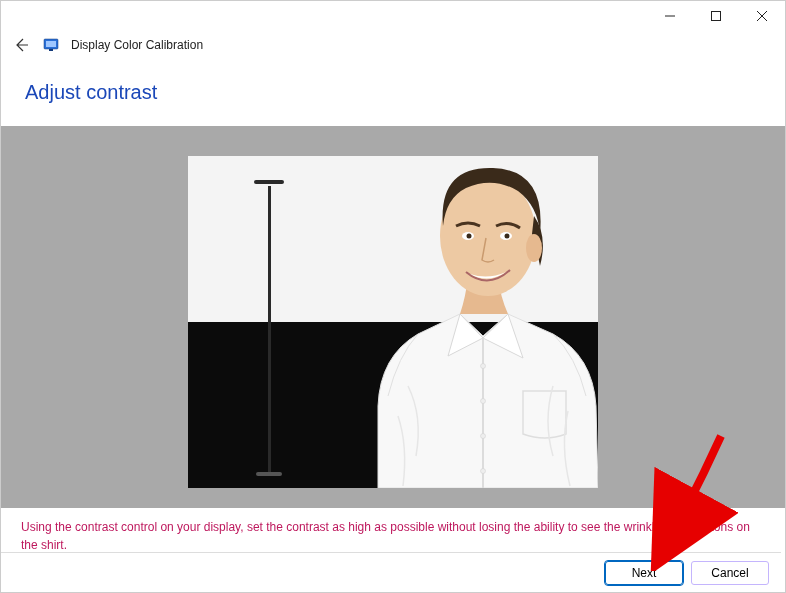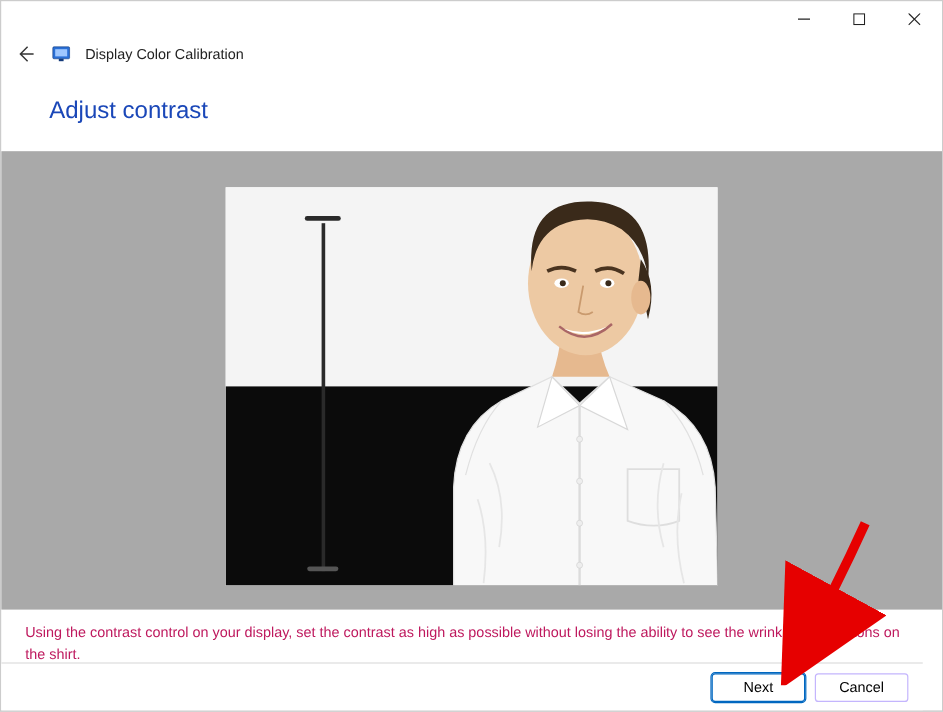--- a/index.html
+++ b/index.html
@@ -42,21 +42,21 @@
       display: flex; align-items: center; justify-content: center;
       color: #333;
     }
     .app-icon {
       width: 16px; height: 16px;
       display: flex; align-items: center; justify-content: center;
     }
     .app-title { font-size: 12px; color: #222; }
     
     .heading {
-      padding: 22px 0 22px 40px;
+      padding: 22px 0 22px 24px;
       font-size: 20px;
       color: #1a47b8;
       font-weight: 400;
     }
     
     .content {
       background: #a9a9a9;
       height: 382px;
       display: flex;
       align-items: center;
@@ -120,21 +120,21 @@
     .instruction {
       padding: 10px 20px 0 20px;
       text-align: left;
       font-size: 12px;
       color: #be185d;
       line-height: 1.5;
     }
     
     .button-bar {
       position: absolute;
-      bottom: 0; left: 0; right: 16px;
+      bottom: 0; left: 0; right: 4px;
       height: 40px;
       border-top: 1px solid #ddd;
       display: flex;
       justify-content: flex-end;
       align-items: center;
       padding-right: 12px;
       gap: 8px;
       background: #fff;
     }
     .btn {

